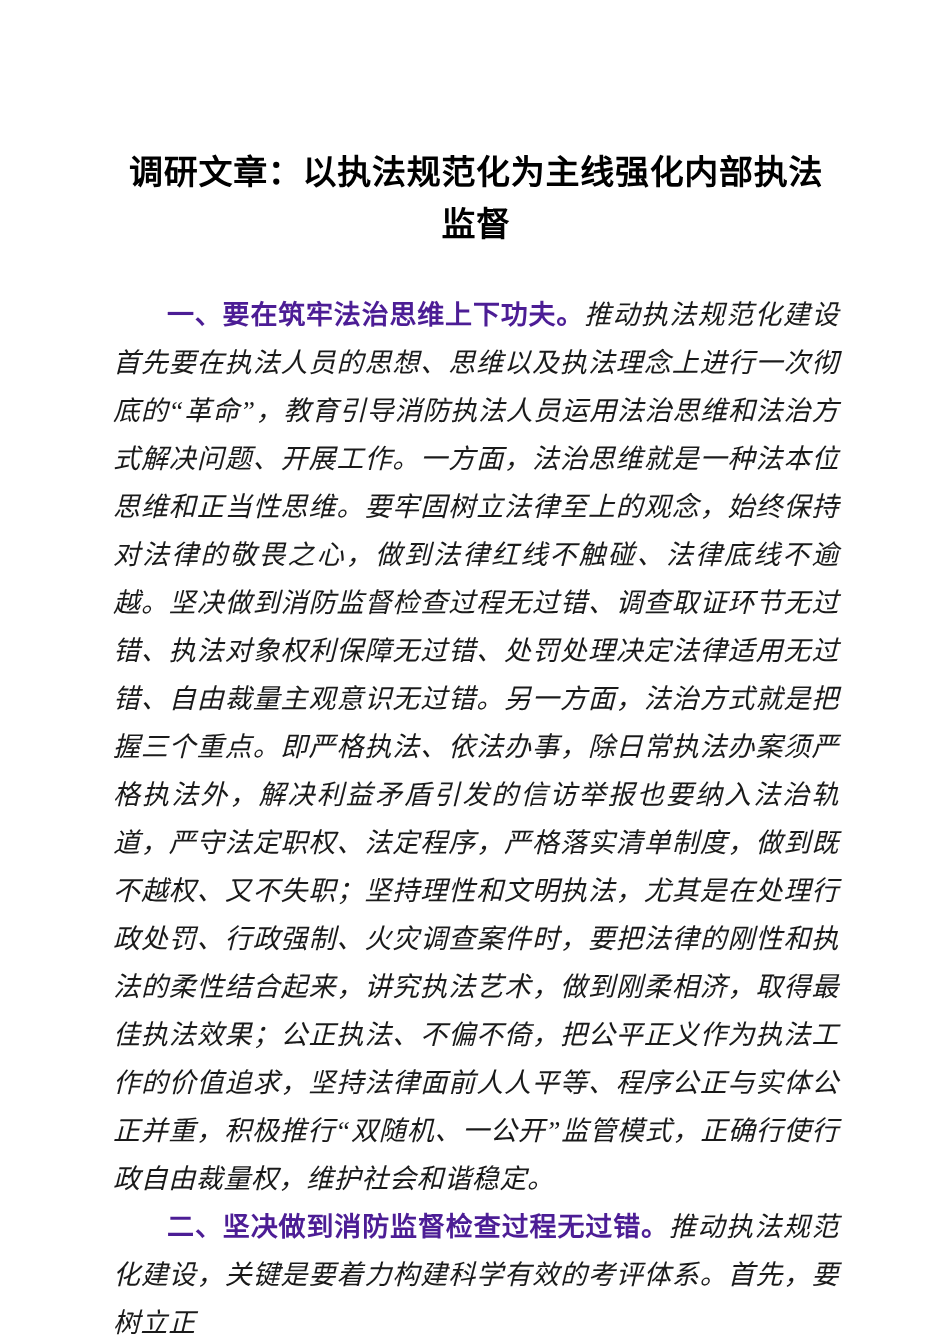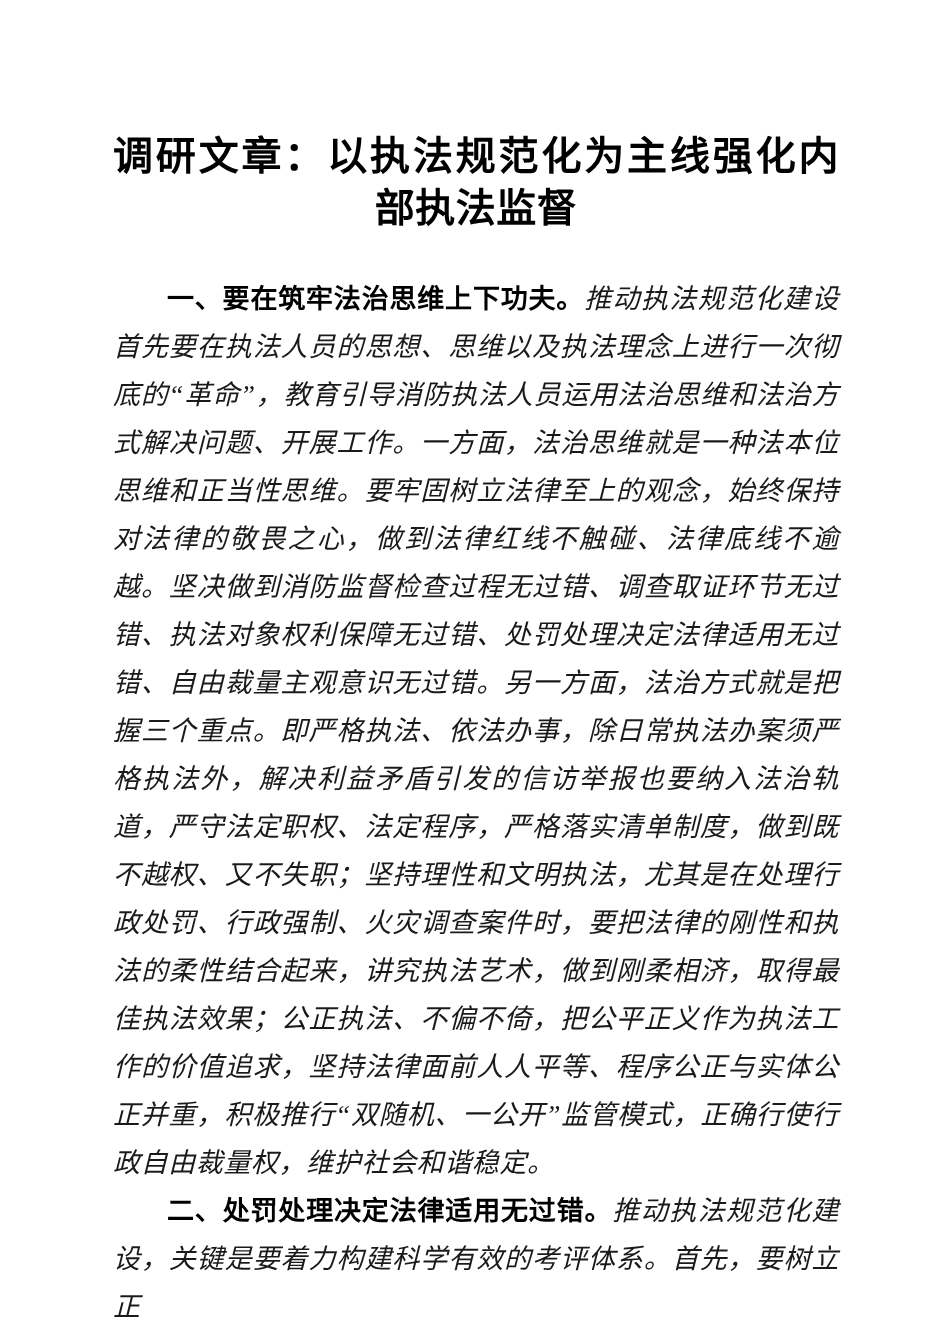--- a/index.html
+++ b/index.html
@@ -28,26 +28,26 @@
   
   .content {
     position: absolute;
     left: 113px;
     top: 0;
     width: 726px;
   }
 
   
   .doc-title {
-    margin: 0;
+    margin: 16px;
     padding-top: 130px;
     text-align: center;
     font-family: "DejaVu Serif", "Liberation Serif", serif;
     font-weight: 700;
-    font-size: 40px;
+    font-size: 34px;
     line-height: 52px;
     letter-spacing: 0.5px;
     color: #000000;
     text-align: justify;
     text-align-last: center;
   }
 
   
   .para {
     margin: 0;
@@ -66,35 +66,35 @@
     margin-top: 41px;
   }
 
   
   .run-strong {
     font-family: "DejaVu Sans", "Liberation Sans", sans-serif;
     font-weight: 700;
     font-style: normal;
     font-size: 27px;
     letter-spacing: 0px;
-    color: #000000;
+    color: #4c1d95;
   }
 
   .run-normal {
     font-family: Liberation Serif, serif;
     font-style: italic;
     font-weight: 400;
   }
 </style>
 </head>
 <body>
 
 <div class="page">
   <div class="content">
 
     <h1 class="doc-title"><span>调研文章：以执法规范化为主线强化内部执法监督</span></h1>
 
     <p class="para first"><span class="run-strong">一、要在筑牢法治思维上下功夫。</span><span class="run-normal">推动执法规范化建设首先要在执法人员的思想、思维以及执法理念上进行一次彻底的“革命”，教育引导消防执法人员运用法治思维和法治方式解决问题、开展工作。一方面，法治思维就是一种法本位思维和正当性思维。要牢固树立法律至上的观念，始终保持对法律的敬畏之心，做到法律红线不触碰、法律底线不逾越。坚决做到消防监督检查过程无过错、调查取证环节无过错、执法对象权利保障无过错、处罚处理决定法律适用无过错、自由裁量主观意识无过错。另一方面，法治方式就是把握三个重点。即严格执法、依法办事，除日常执法办案须严格执法外，解决利益矛盾引发的信访举报也要纳入法治轨道，严守法定职权、法定程序，严格落实清单制度，做到既不越权、又不失职；坚持理性和文明执法，尤其是在处理行政处罚、行政强制、火灾调查案件时，要把法律的刚性和执法的柔性结合起来，讲究执法艺术，做到刚柔相济，取得最佳执法效果；公正执法、不偏不倚，把公平正义作为执法工作的价值追求，坚持法律面前人人平等、程序公正与实体公正并重，积极推行“双随机、一公开”监管模式，正确行使行政自由裁量权，维护社会和谐稳定。</span></p>
 
-    <p class="para"><span class="run-strong">二、处罚处理决定法律适用无过错。</span><span class="run-normal">推动执法规范化建设，关键是要着力构建科学有效的考评体系。首先，要树立正</span></p>
+    <p class="para"><span class="run-strong">二、坚决做到消防监督检查过程无过错。</span><span class="run-normal">推动执法规范化建设，关键是要着力构建科学有效的考评体系。首先，要树立正</span></p>
 
   </div>
 </div>
 
 </body></html>

